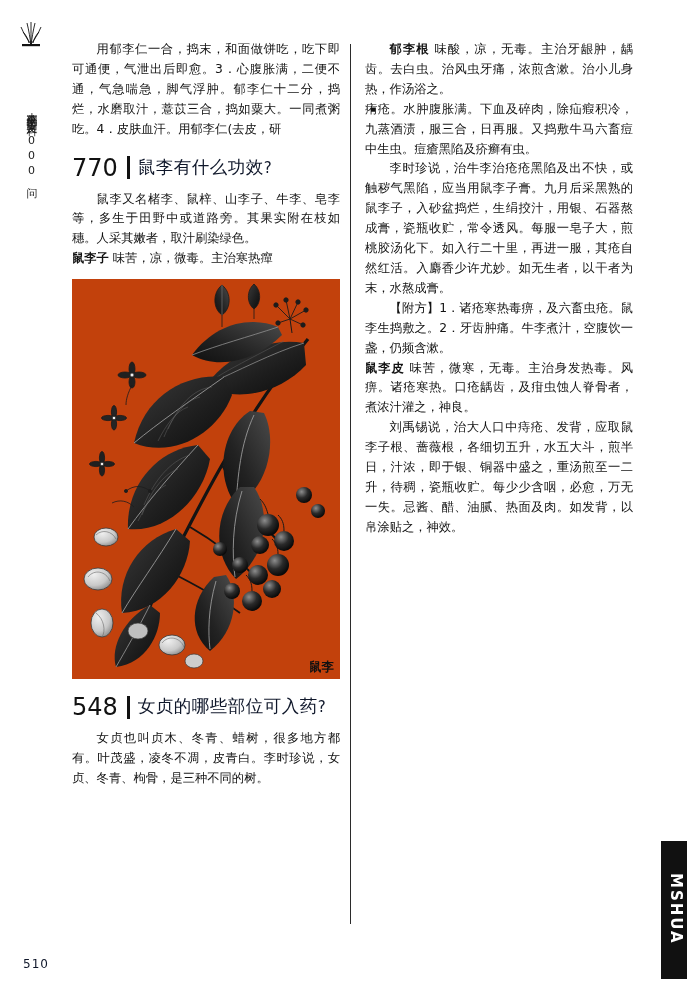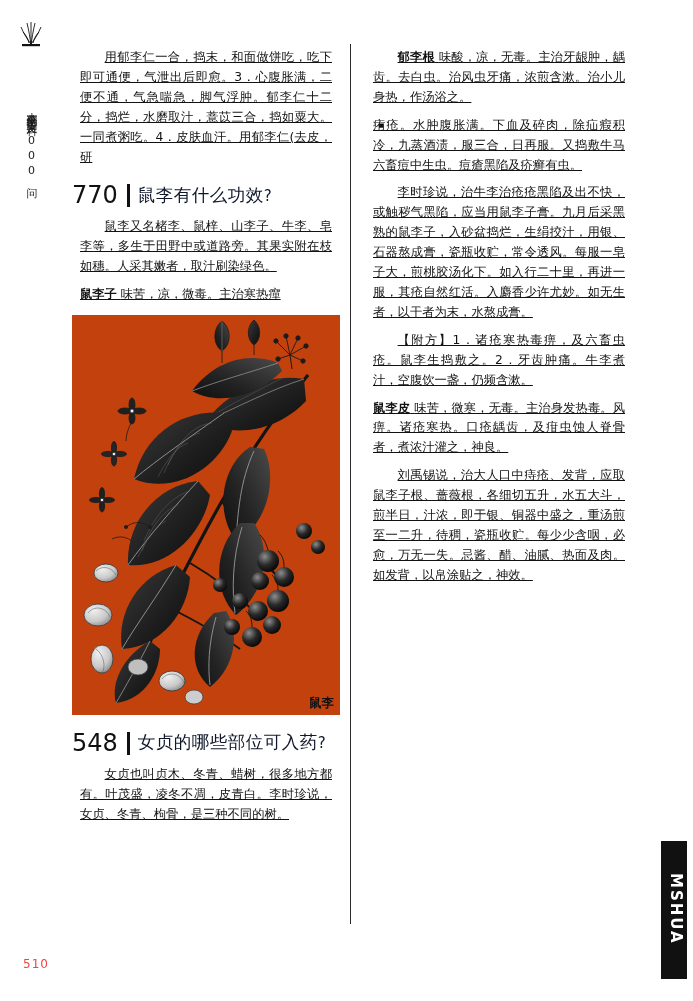--- a/index.html
+++ b/index.html
@@ -54,21 +54,21 @@
   .col-left  { left: 72px; }
   .col-right { left: 365px; }
 
   .divider {
     position: absolute;
     left: 350px; top: 44px;
     width: 1px; height: 880px;
     background: #2b2b2b;
   }
 
-  p { margin: 8px; text-decoration: underline; }
+  p { margin: 0; }
   .ind { text-indent: 2em; }
   .nb { font-weight: bold; }
 
   
   .qhead {
     display: flex;
     align-items: center;
     margin: 16px 0 10px 0;
   }
   .qnum {
@@ -107,21 +107,21 @@
     font-size: 12.5px;
     font-weight: bold;
     color: #111;
   }
 
   
   .folio {
     position: absolute;
     left: 23px; bottom: 30px;
     font-size: 12px;
-    color: #ef4444;
+    color: #0f172a;
     letter-spacing: 1px;
     text-align: center;
   }
   .watermark {
     position: absolute;
     right: 6px; bottom: 22px;
     width: 26px;
     background: #111;
     color: #fff;
     font-size: 15px;

